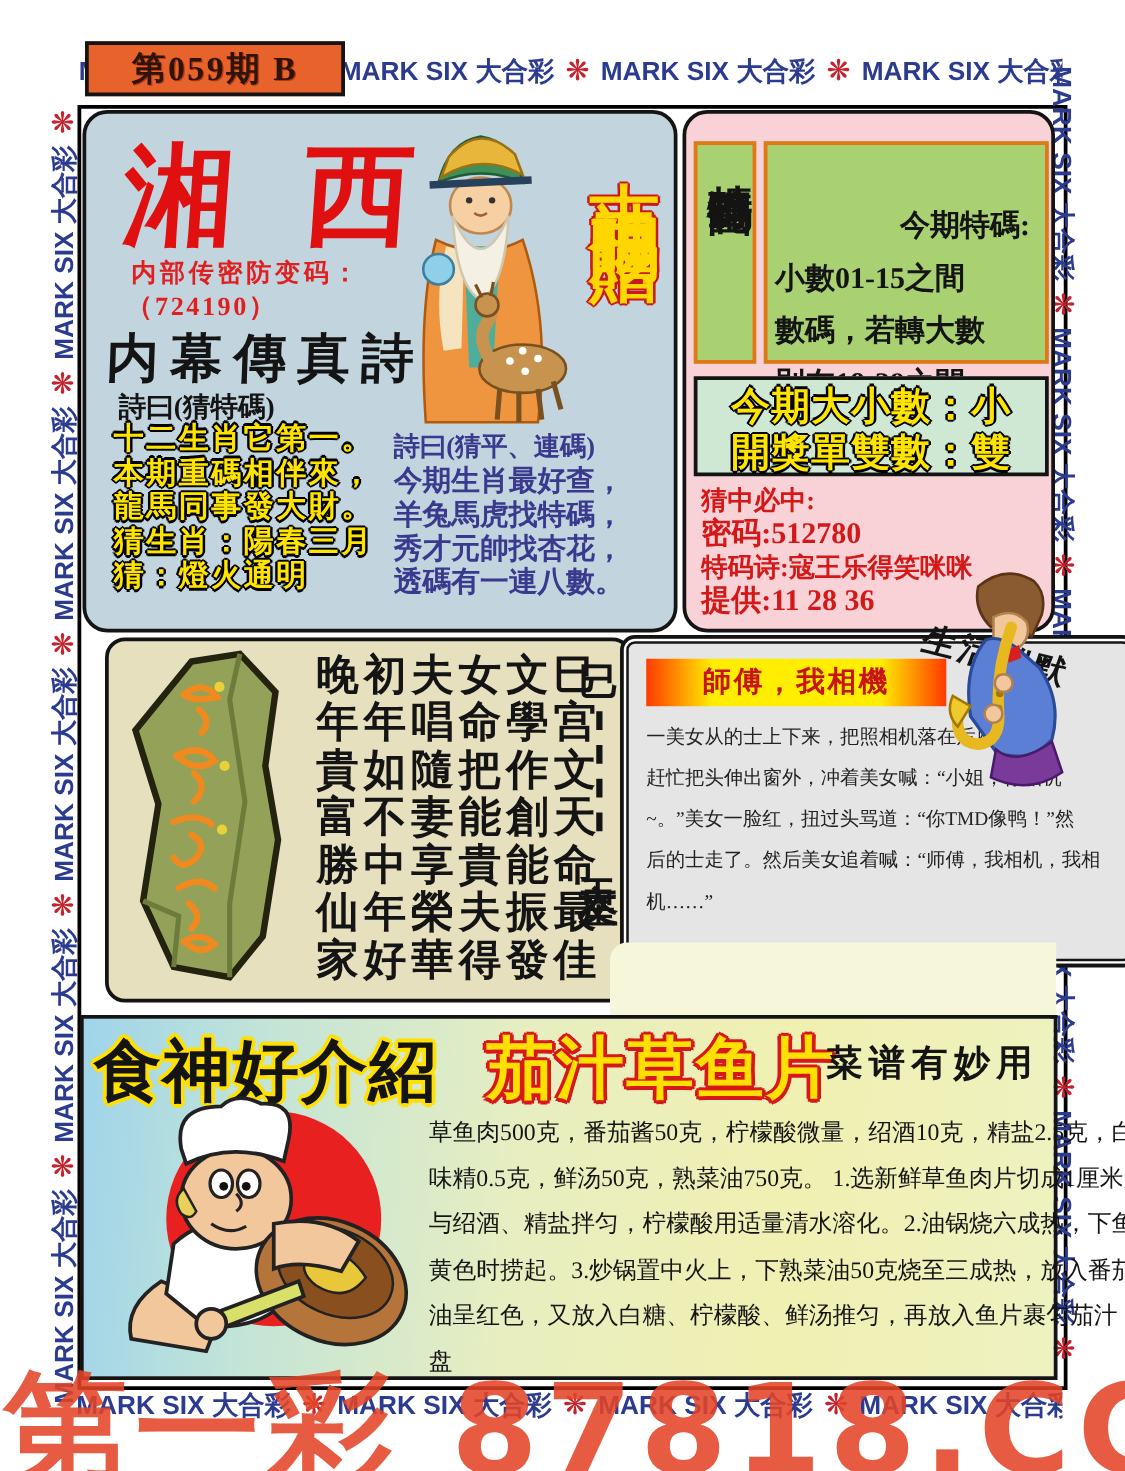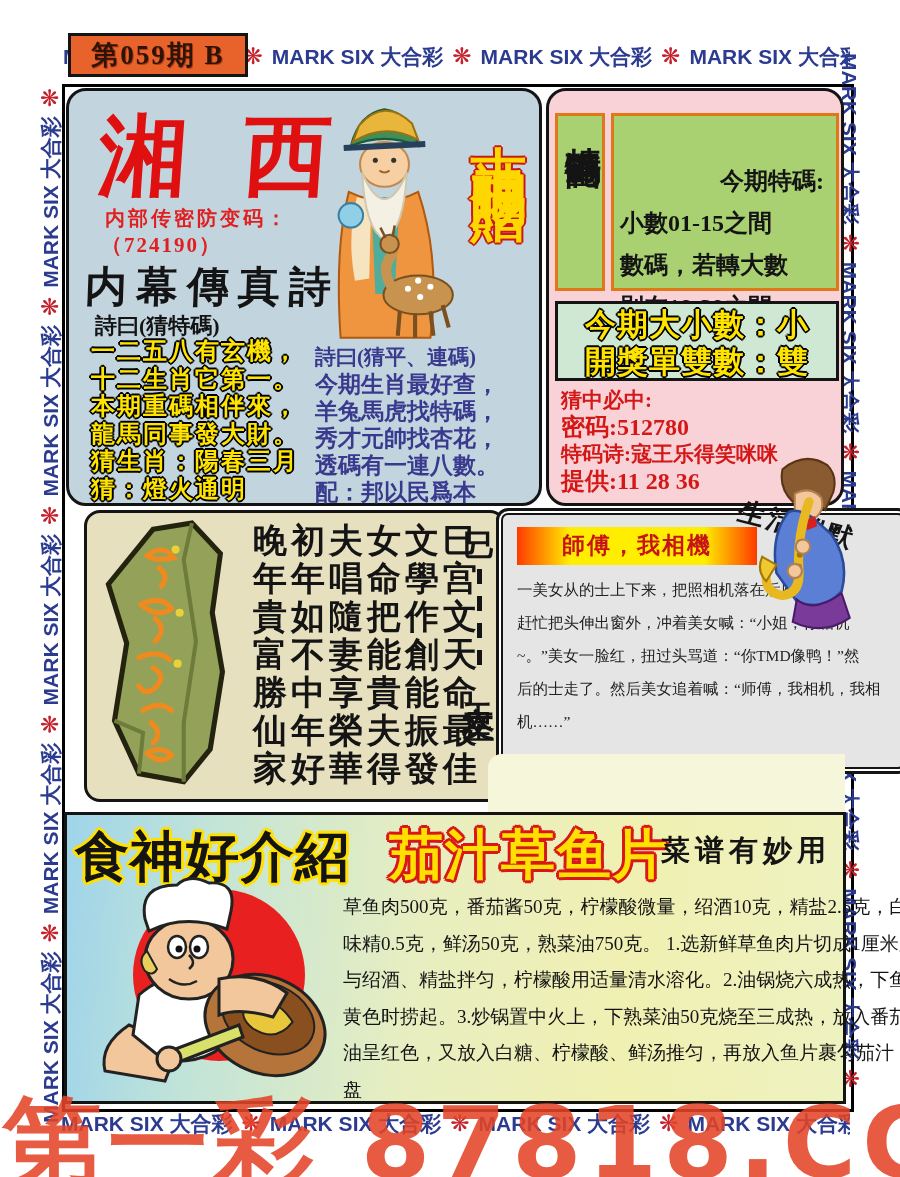--- a/index.html
+++ b/index.html
@@ -12,21 +12,21 @@
   
   .strip{position:absolute;height:34px;line-height:34px;white-space:nowrap;overflow:hidden;z-index:2;}
   .strip .bt{color:#2b3b8f;font-weight:bold;font-size:21px;letter-spacing:0px;margin:0 5px;font-family:"Liberation Sans",sans-serif;}
   .strip .bf{color:#c4222c;font-size:23px;margin:0 4px;}
   .strip-top{left:58px;top:39px;width:792px;}
   .strip-bottom{left:56px;top:1106px;width:794px;}
   .strip-left{left:33px;top:1128px;width:1080px;transform:rotate(-90deg);transform-origin:0 0;}
   .strip-right{left:867px;top:48px;width:1080px;transform:rotate(90deg);transform-origin:0 0;}
 
   .issue-badge{
-    left:68px;top:33px;width:180px;height:44px;z-index:3;
+    left:68px;top:33px;width:208px;height:44px;z-index:3;
     background:#e8632b;border:3px solid #141414;box-sizing:border-box;
     text-align:center;line-height:38px;font-size:27px;font-weight:bold;color:#2d1406;
     font-family:"Liberation Serif",serif;letter-spacing:2px;
     text-shadow:1px 1px 0 #b43a10;
   }
 
   .main-frame{left:62px;top:84px;width:786px;height:1022px;border:3px solid #000;background:#fff;z-index:1;}
 
   
   .panel1{left:66px;top:88px;width:476px;height:418px;background:#c2d4de;border:3px solid #141414;border-radius:20px;z-index:2;box-sizing:border-box;}
@@ -104,21 +104,20 @@
 
 <div class="abs main-frame"></div>
 
 <div class="abs panel1">
   <div class="abs xw-title">湘西</div>
   <div class="abs xw-secret">内部传密防变码：</div>
   <div class="abs xw-code">（724190）</div>
   <div class="abs xw-heading">内幕傳真詩</div>
   <div class="abs xw-p1label">詩曰(猜特碼)</div>
   <div class="abs poem1">
-      <div class="p1line ol-k2">一二五八有玄機，</div>
       <div class="p1line ol-k2">十二生肖它第一。</div>
       <div class="p1line ol-k2">本期重碼相伴來，</div>
       <div class="p1line ol-k2">龍馬同事發大財。</div>
       <div class="p1line ol-k2">猜生肖：陽春三月</div>
       <div class="p1line ol-k2">猜：燈火通明</div>
     </div>
 
   <svg class="abs god-svg" width="175" height="255" viewBox="0 0 170 250">
     <path d="M50 95 Q36 150 42 238 L130 238 Q140 160 118 95 Q85 112 50 95Z" fill="#f0953f" stroke="#b05a10" stroke-width="2"></path>
     <path d="M72 100 L100 100 L95 195 L76 195Z" fill="#4fae9b"></path>
@@ -146,21 +145,20 @@
     </g>
   </svg>
 
   <div class="abs gift-title ol-r2">吉神賜贈</div>
   <div class="abs xw-p2label">詩曰(猜平、連碼)</div>
   <div class="abs poem2">
       <div class="p2line">今期生肖最好查，</div>
       <div class="p2line">羊兔馬虎找特碼，</div>
       <div class="p2line">秀才元帥找杏花，</div>
       <div class="p2line">透碼有一連八數。</div>
-      <div class="p2line">配：邦以民爲本</div>
     </div>
 </div>
 
 <div class="abs panel2">
   <div class="abs range-title-box">
     <div class="range-title">特碼範圍</div>
   </div>
   <div class="abs range-note-box">
       <div class="rline">今期特碼:</div>
       <div class="rline">小數01-15之間</div>

